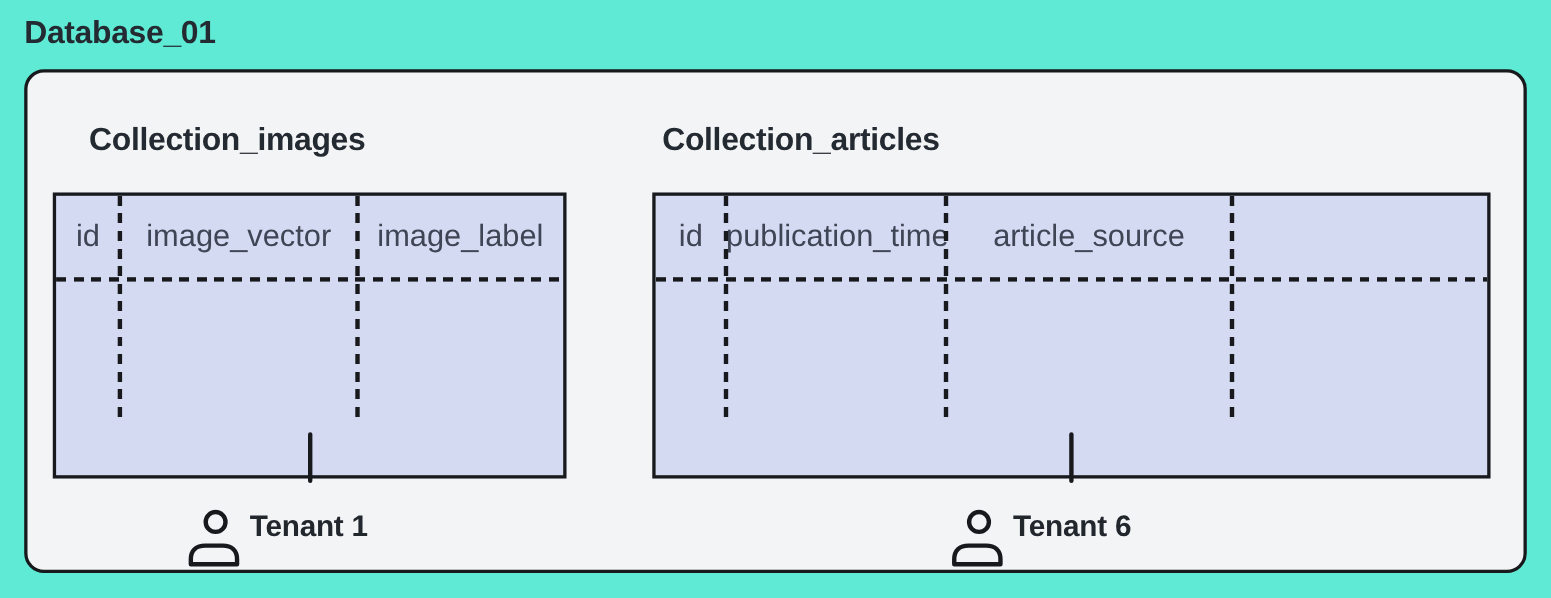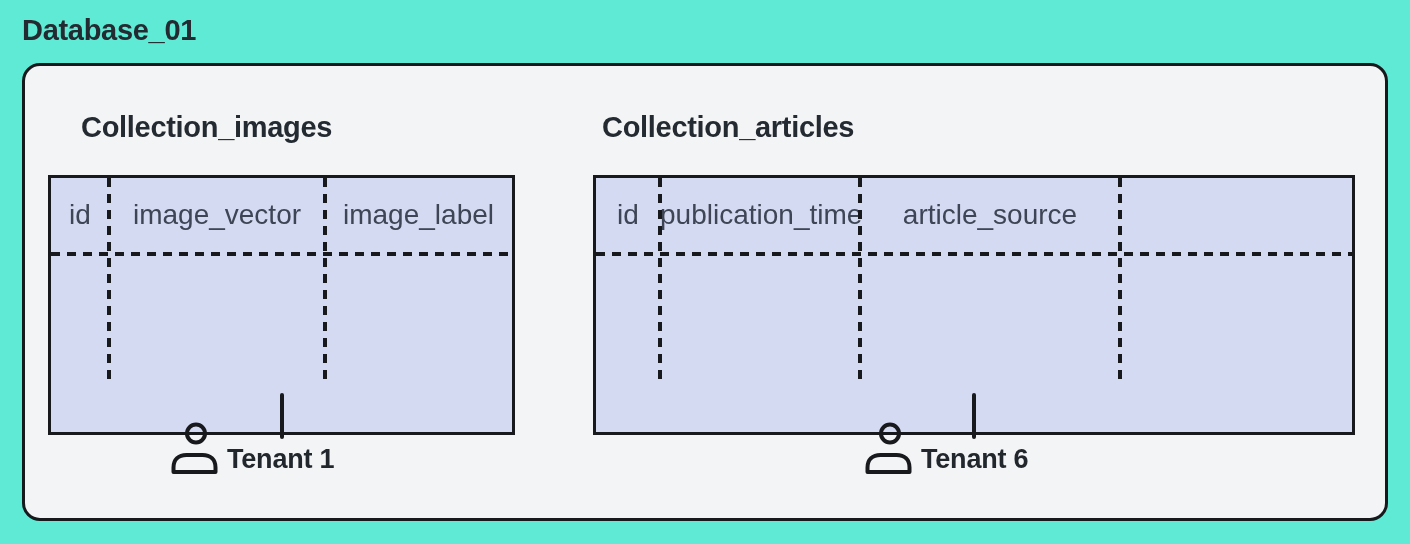--- a/index.html
+++ b/index.html
@@ -114,23 +114,23 @@
     width: 4px;
     height: 46px;
     background: var(--stroke);
     border-radius: 2px;
   }
   .connector.l1 { left: 280px; }
   .connector.l2 { left: 972px; }
 
   .tenant {
     position: absolute;
-    top: 422px;
+    top: 463px;
     display: flex;
-    align-items: flex-end;
+    align-items: flex-start;
     gap: 7px;
   }
   .tenant.g1 { left: 170px; }
   .tenant.g2 { left: 864px; }
 
   .person {
     width: 50px;
     height: 53px;
     stroke: var(--stroke);
     fill: none;

